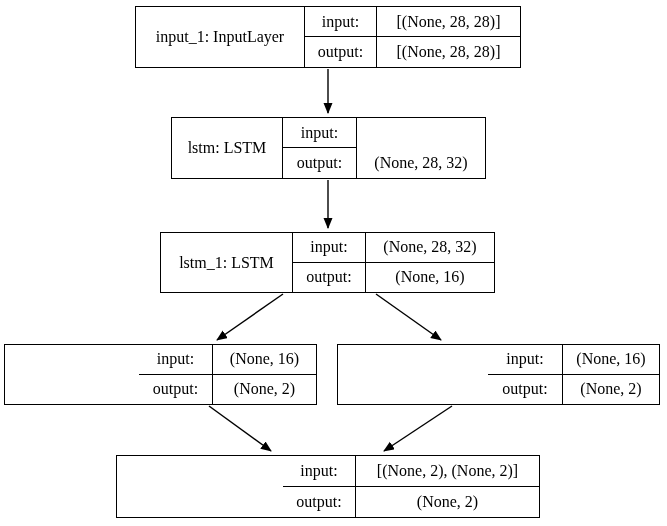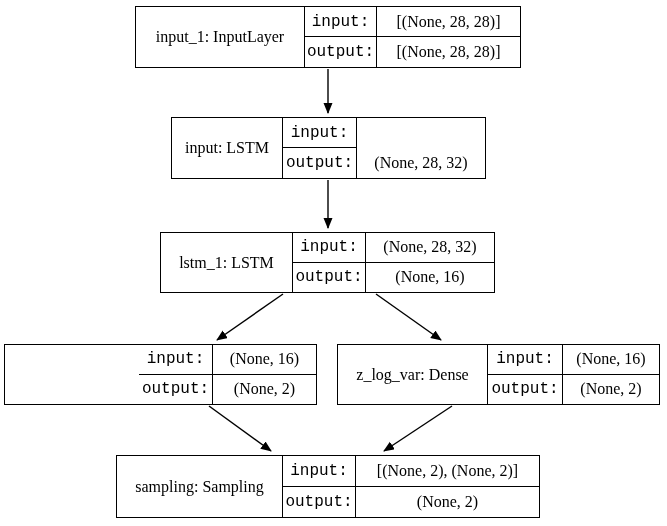--- a/index.html
+++ b/index.html
@@ -36,21 +36,21 @@
   .cell {
     display: flex;
     align-items: center;
     justify-content: center;
     white-space: nowrap;
     padding: 0 5px;
     box-sizing: border-box;
     line-height: 1;
   }
   .name { grid-column: 1; grid-row: 1 / 3; border-right: 1.2px solid #000000; }
-  .lab  { grid-column: 2; border-right: 1.2px solid #000000; font-family: Liberation Mono, monospace; }
+  .lab  { grid-column: 2; border-right: 1.2px solid #000000; }
   .val  { grid-column: 3; }
   .r1   { grid-row: 1; border-bottom: 1.2px solid #000000; }
   .r2   { grid-row: 2; }
 
   
   .n0 { left: 135px; top:   6px; width: 386px; height: 62px; grid-template-columns: 169px 72px 1fr; }
   .n1 { left: 171px; top: 117px; width: 315px; height: 62px; grid-template-columns: 111px 74px 1fr; }
   .n2 { left: 160px; top: 232px; width: 335px; height: 61px; grid-template-columns: 132px 73px 1fr; }
   .n3 { left:   4px; top: 344px; width: 313px; height: 61px; grid-template-columns: 134px 74px 1fr; }
   .n4 { left: 337px; top: 344px; width: 323px; height: 61px; grid-template-columns: 150px 75px 1fr; }
@@ -77,21 +77,21 @@
 
   <div class="node n0">
     <div class="cell name">input_1: InputLayer</div>
     <div class="cell lab r1">input:</div>
     <div class="cell val r1">[(None, 28, 28)]</div>
     <div class="cell lab r2">output:</div>
     <div class="cell val r2">[(None, 28, 28)]</div>
   </div>
 
   <div class="node n1">
-    <div class="cell name">input: LSTM</div>
+    <div class="cell name">lstm: LSTM</div>
     <div class="cell lab r1">input:</div>
     <div class="cell lab r2">output:</div>
     <div class="cell val r2">(None, 28, 32)</div>
   </div>
 
   <div class="node n2">
     <div class="cell name">lstm_1: LSTM</div>
     <div class="cell lab r1">input:</div>
     <div class="cell val r1">(None, 28, 32)</div>
     <div class="cell lab r2">output:</div>
@@ -99,28 +99,26 @@
   </div>
 
   <div class="node n3">
     <div class="cell lab r1">input:</div>
     <div class="cell val r1">(None, 16)</div>
     <div class="cell lab r2">output:</div>
     <div class="cell val r2">(None, 2)</div>
   </div>
 
   <div class="node n4">
-    <div class="cell name">z_log_var: Dense</div>
     <div class="cell lab r1">input:</div>
     <div class="cell val r1">(None, 16)</div>
     <div class="cell lab r2">output:</div>
     <div class="cell val r2">(None, 2)</div>
   </div>
 
   <div class="node n5">
-    <div class="cell name">sampling: Sampling</div>
     <div class="cell lab r1">input:</div>
     <div class="cell val r1">[(None, 2), (None, 2)]</div>
     <div class="cell lab r2">output:</div>
     <div class="cell val r2">(None, 2)</div>
   </div>
 
 </div>
 
 </body></html>

